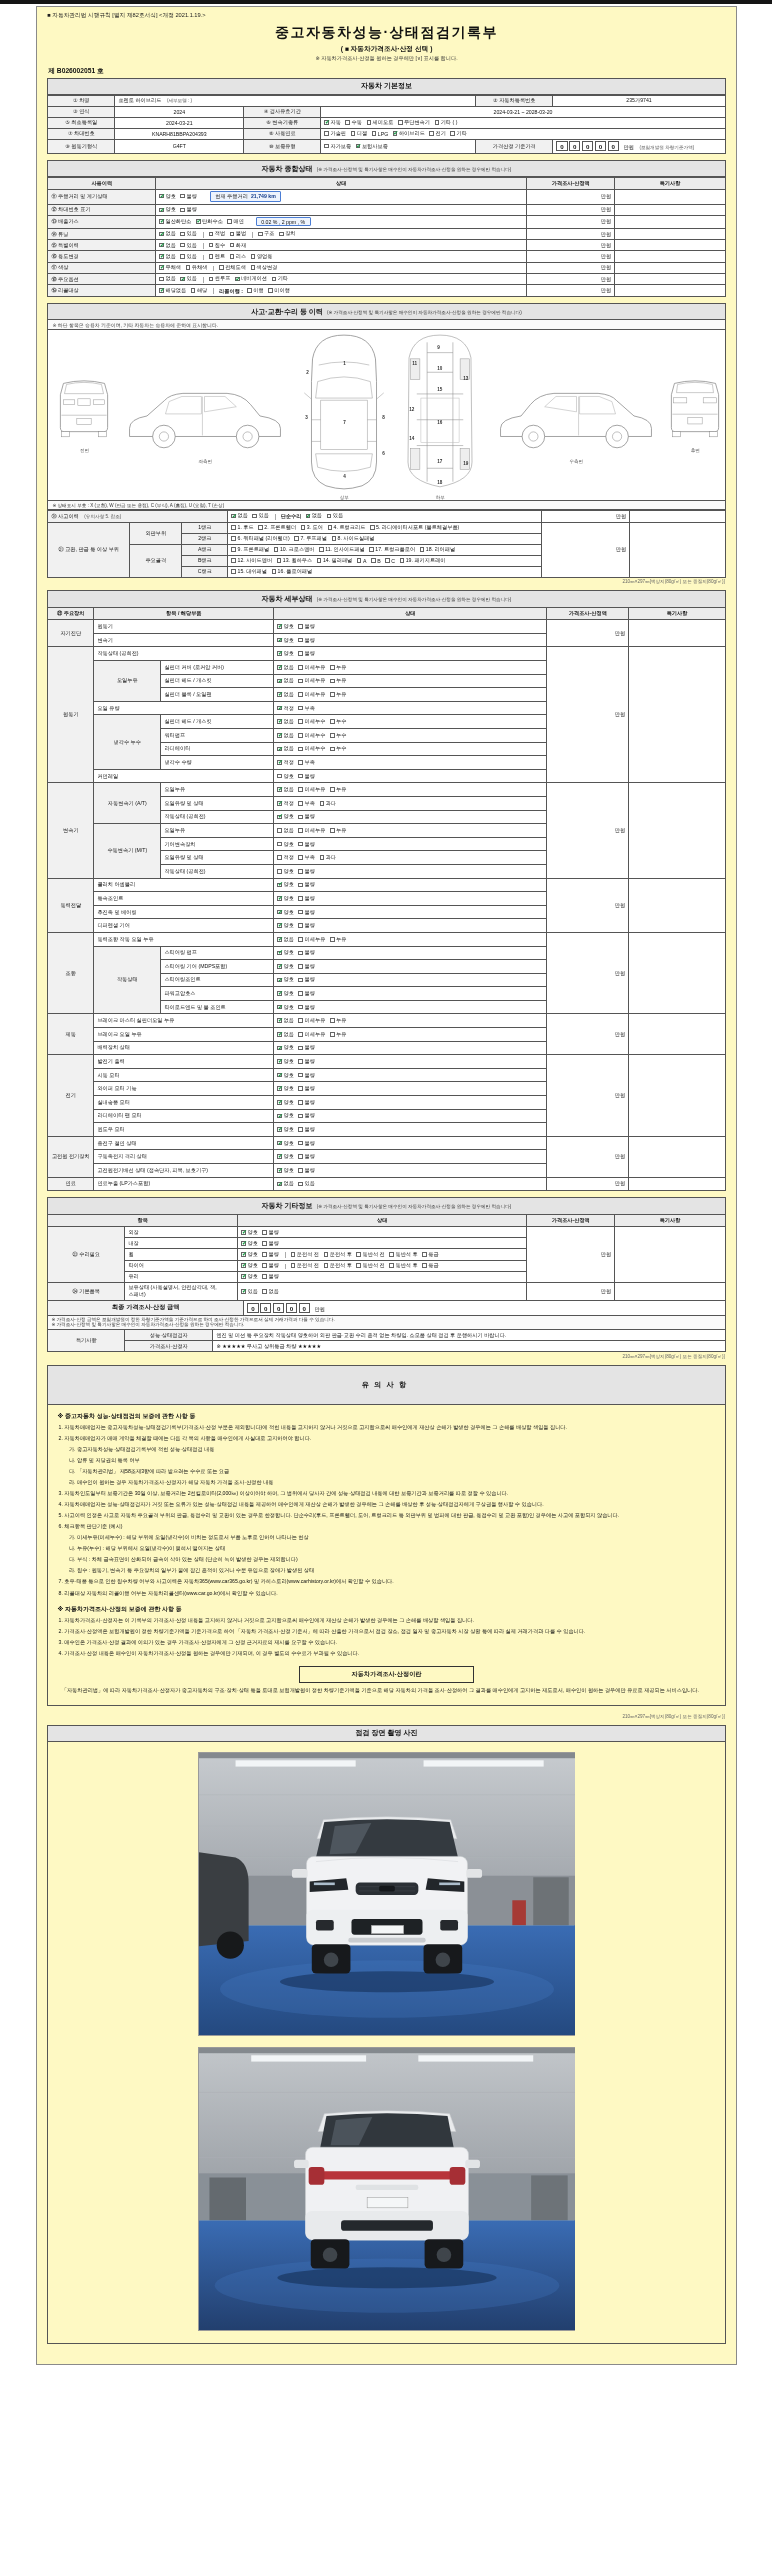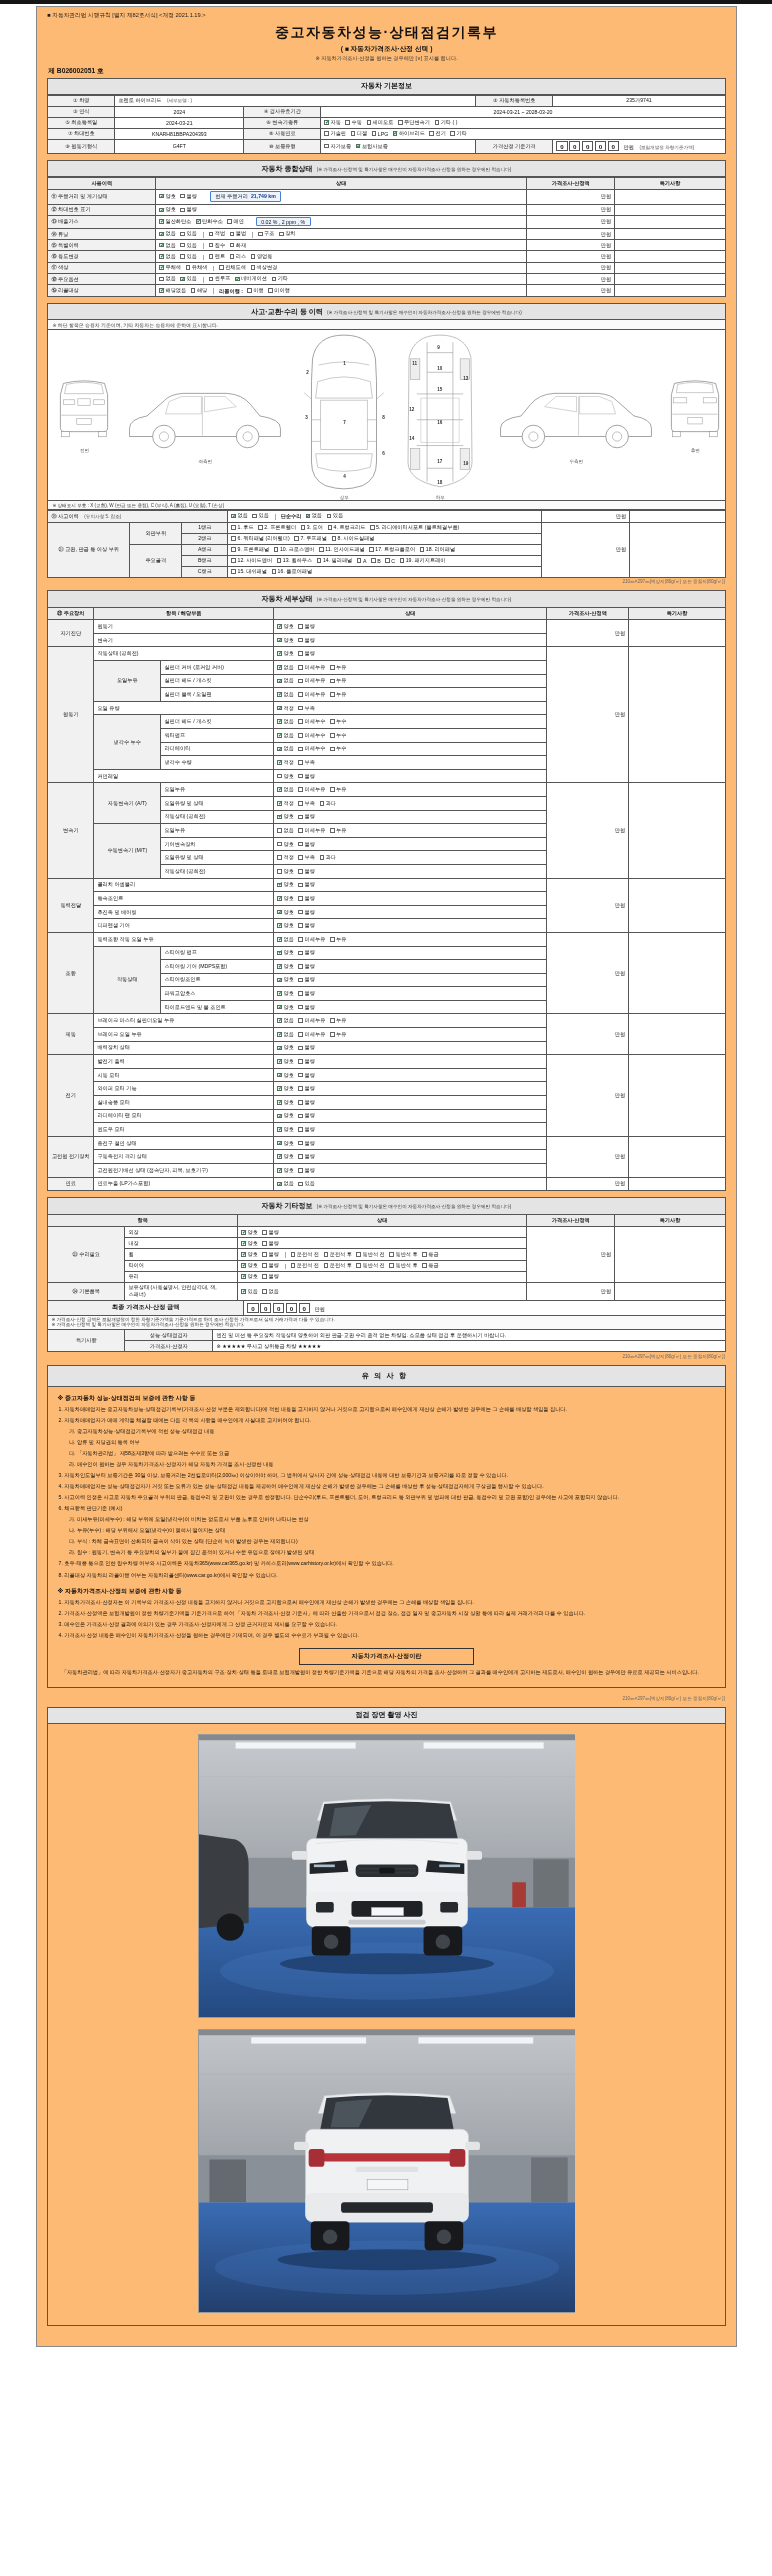--- a/index.html
+++ b/index.html
@@ -1,18 +1,18 @@
 <!DOCTYPE html>
 <html style="font-size:8.2px"><head>
 <meta charset="utf-8">
 <style>
 *{margin:0;padding:0;box-sizing:border-box}
 body{width:773px;height:2576px;overflow:hidden;background:#fff;font-family:"Liberation Sans","DejaVu Sans",sans-serif;color:#111}
 .topbar{height:4.1px;background:#151515}
-.sheet{width:701px;margin:2.1px auto 0;border:0.5px solid #8a8a8a;padding:5.2px 10.3px 13.4px;background:#fdba74}
+.sheet{width:701px;margin:2.1px auto 0;border:0.5px solid #8a8a8a;padding:5.2px 10.3px 13.4px;background:#fef9c3}
 .form-ref{font-size:5.7px;color:#222}
 .title{text-align:center;font-size:14px;font-weight:bold;letter-spacing:1.5px;margin-top:4.1px}
 .title-sub{text-align:center;font-size:6.7px;font-weight:bold;margin-top:2.1px}
 .title-note{text-align:center;font-size:5.2px;color:#333;margin-top:1px}
 .doc-no{font-size:6.7px;font-weight:bold;margin:5.2px 0 2.1px 1px}
 .secbar{border:0.5px solid #555;background:#e4e4e4;text-align:center;font-weight:bold;font-size:7px;padding:2.6px 2.1px}
 .secbar .st2{font-weight:normal;font-size:4.6px;margin-left:4.1px;color:#333}
 .subnote{border:0.5px solid #555;border-top:none;font-size:4.9px;padding:1.5px 4.1px;color:#333;background:#fafafa}
 table{border-collapse:collapse;width:100%;table-layout:fixed;margin-top:-0.5px;background:#fff}
 td,th{border:0.5px solid #555;font-size:5.2px;padding:1.5px 3.1px;vertical-align:middle;word-break:keep-all}
@@ -35,21 +35,21 @@
 .smnote{font-size:4.6px;color:#555;margin-left:4.1px}
 .sizenote{font-size:4.6px;color:#666;text-align:right;margin:1.5px 1px 6.2px 0}
 .diag-wrap{position:relative;height:171px;border:0.5px solid #555;border-top:none;background:#fff}
 .dv{position:absolute;text-align:center}
 .dcap{display:block;font-size:4.6px;color:#555;margin-top:0.5px}
 .dnum{position:absolute;font-size:4.6px;color:#333;font-weight:bold}
 .legend{font-size:4.6px;color:#333;padding:1.5px 4.1px;border:0.5px solid #555;border-top:none;background:#fafafa}
 table.dt td{padding:2.8px 3.1px}
 .nt-row td{border:0.5px solid #555;font-size:4.6px;color:#333;background:#fafafa}
 .notice{border:0.5px solid #555;padding:0 0 8.2px;margin-bottom:7.2px}
-.nbar{background:#e4e4e4;text-align:center;font-weight:bold;font-size:7.2px;padding:5px;border-bottom:0.5px solid #555;letter-spacing:5.2px}
+.nbar{background:#e4e4e4;text-align:center;font-weight:bold;font-size:7.2px;padding:14px;border-bottom:0.5px solid #555;letter-spacing:5.2px}
 .nsec{font-weight:bold;font-size:6px;margin:7.2px 9.3px 2.1px}
 .np{font-size:5.2px;line-height:1.72;margin:2.1px 10.3px;color:#111}
 .np.i1{margin-left:20.6px}
 .nbox{width:175px;margin:8.2px auto 3.1px;border:0.8px solid #333;text-align:center;font-weight:bold;font-size:6.2px;padding:3.1px}
 .nboxtext{font-size:5.2px;line-height:1.7;margin:2.1px 13.4px;color:#111}
 .photos{border:0.5px solid #555;margin-bottom:7.2px;padding-bottom:12.4px}
 .photo-frame{width:377px;margin:10.3px auto 0;border:0.5px solid #9a9a9a;font-size:0}
 .signblk{border:0.5px solid #555}
 .fee{color:#1d3fd0;font-weight:bold;font-size:8.2px;text-align:right;padding:6.2px 15.5px 1px}
 .sline1{font-size:5.2px;text-align:center;margin:5.2px 18.5px 1px;color:#222;line-height:1.6}

